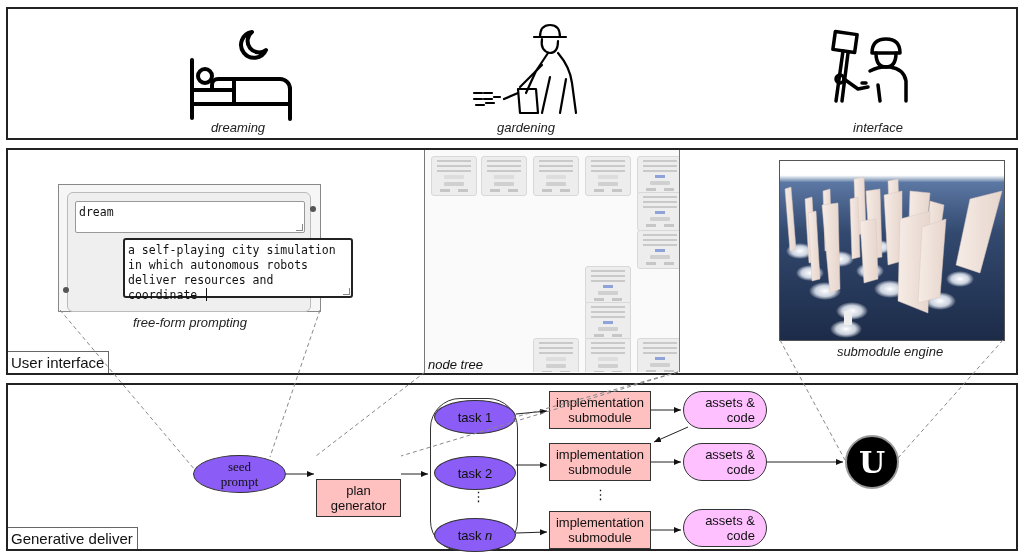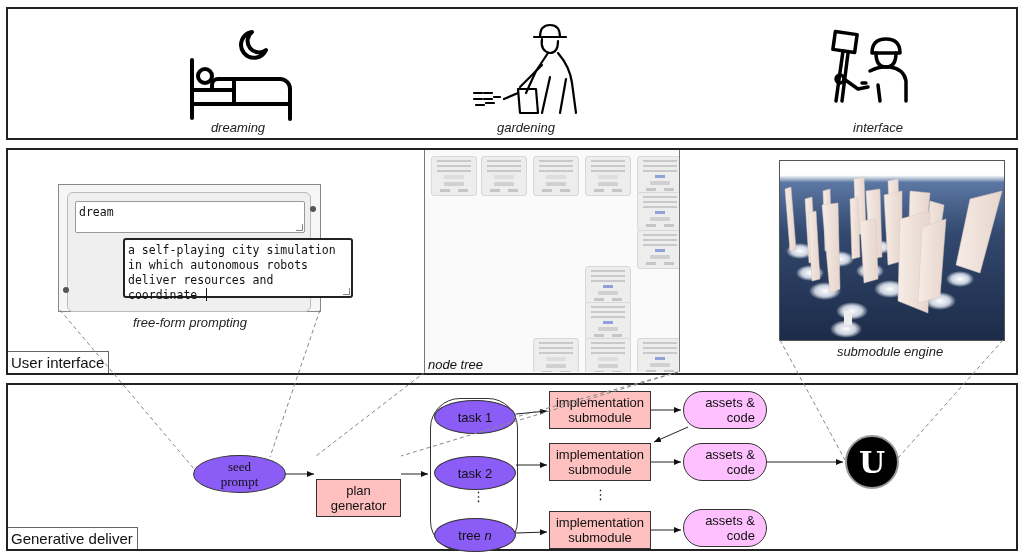--- a/index.html
+++ b/index.html
@@ -298,21 +298,21 @@
   </div>
 
 <div class="group"></div>
 <div class="ell" style="left:434px;top:400px;width:82px;height:34px;">
     <span>task 1</span>
   </div>
 <div class="ell" style="left:434px;top:456px;width:82px;height:34px;">
     <span>task 2</span>
   </div>
 <div class="ell" style="left:434px;top:518px;width:82px;height:34px;">
-    <span><span>tree</span> <i>n</i></span>
+    <span><span>task</span> <i>n</i></span>
   </div>
 <div class="vdots" style="left:472px;top:494px;">⋮</div>
 
 <div class="box" style="left:549px;top:391px;width:102px;height:38px;">
     <span>implementation submodule</span>
   </div>
 <div class="box" style="left:549px;top:443px;width:102px;height:38px;">
     <span>implementation submodule</span>
   </div>
 <div class="box" style="left:549px;top:511px;width:102px;height:38px;">

